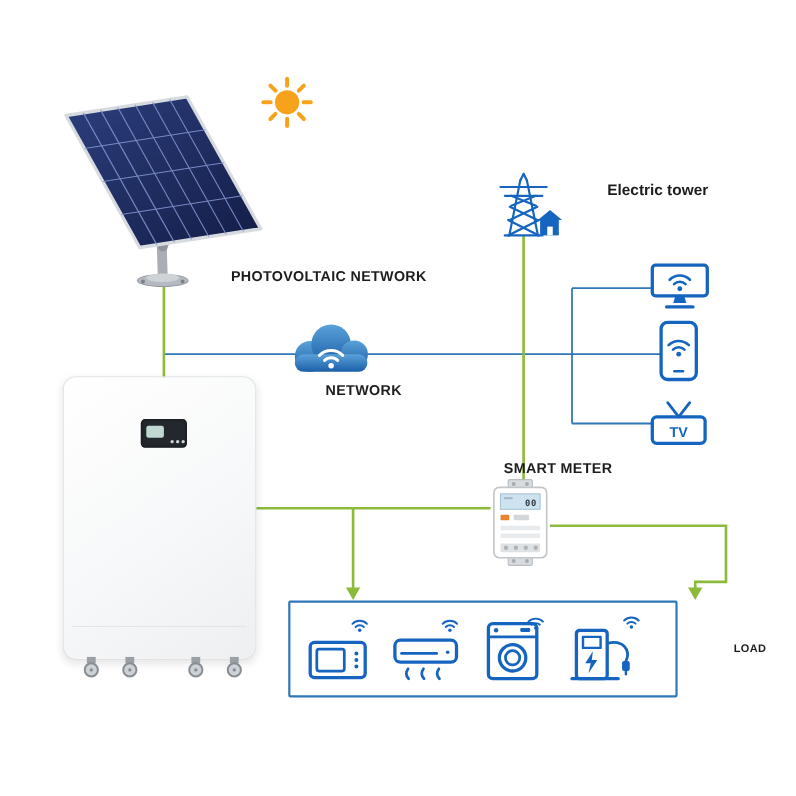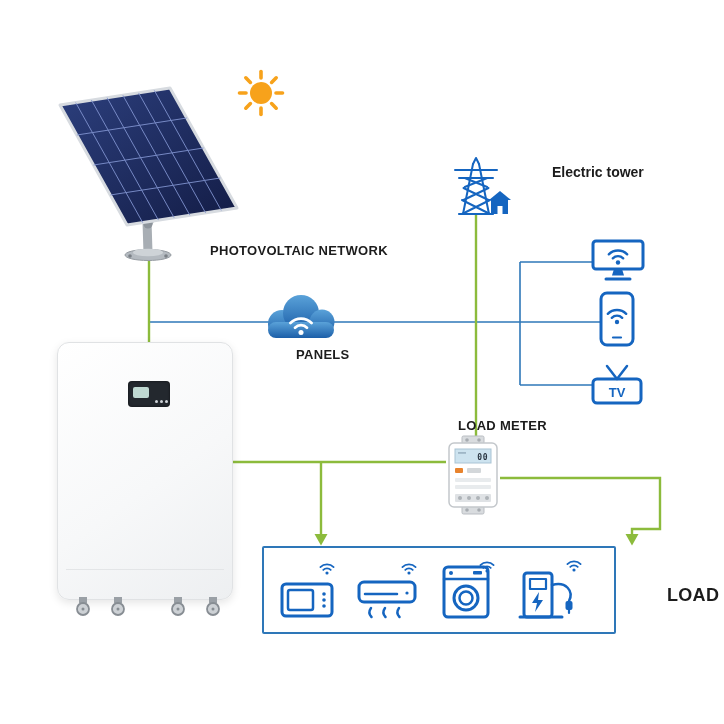--- a/index.html
+++ b/index.html
@@ -170,42 +170,42 @@
 
   <svg class="abs" style="left:256px;top:288px" width="92" height="58" viewBox="0 0 92 58">
     <circle class="cloud-part" cx="26" cy="36" r="14"></circle>
     <circle class="cloud-part" cx="45" cy="25" r="18"></circle>
     <circle class="cloud-part" cx="66" cy="34" r="12.5"></circle>
     <rect class="cloud-part" x="12" y="34" width="66" height="16" rx="8"></rect>
     <g class="wht">
       <use href="#wifi" transform="translate(45,44.5) scale(1.15)"></use>
     </g>
   </svg>
-  <div class="lbl lbl-center" style="left:256px;top:347px;width:92px">PANELS</div>
+  <div class="lbl lbl-center" style="left:256px;top:347px;width:92px">NETWORK</div>
 
   <svg class="abs blu" style="left:590px;top:238px" width="56" height="46" viewBox="0 0 56 46">
     <rect class="ic w3" x="3" y="3" width="50" height="28" rx="3"></rect>
     <use href="#wifi" transform="translate(28,24.5)"></use>
     <polygon class="fil" points="24,31 22,37.5 34,37.5 32,31"></polygon>
     <path class="ic w3" d="M16 41 H40"></path>
   </svg>
 
   <svg class="abs blu" style="left:598px;top:290px" width="38" height="58" viewBox="0 0 38 58">
     <rect class="ic w3" x="3" y="3" width="32" height="52" rx="6"></rect>
     <use href="#wifi" transform="translate(19,32)"></use>
     <path class="ic w22" d="M15 47.5 H23"></path>
   </svg>
 
   <svg class="abs blu" style="left:590px;top:360px" width="54" height="46" viewBox="0 0 54 46">
     <path class="ic w25" d="M17 6 L27 19 M37 6 L27 19"></path>
     <rect class="ic w3" x="3" y="19" width="48" height="24" rx="4"></rect>
     <text class="tv-text" x="27" y="37" text-anchor="middle">TV</text>
   </svg>
 
-  <div class="lbl lbl-center" style="left:418px;top:418px;width:120px">LOAD METER</div>
+  <div class="lbl lbl-center" style="left:418px;top:418px;width:120px">SMART METER</div>
   <svg class="abs" style="left:446px;top:434px" width="54" height="82" viewBox="0 0 54 82">
     <rect x="16" y="2" width="22" height="8" rx="1.5" fill="#d9dcdf" stroke="#b9bdc2" stroke-width="1"></rect>
     <circle cx="21" cy="6" r="1.8" fill="#a7acb1"></circle>
     <circle cx="33" cy="6" r="1.8" fill="#a7acb1"></circle>
     <rect x="16" y="72" width="22" height="8" rx="1.5" fill="#d9dcdf" stroke="#b9bdc2" stroke-width="1"></rect>
     <circle cx="21" cy="76" r="1.8" fill="#a7acb1"></circle>
     <circle cx="33" cy="76" r="1.8" fill="#a7acb1"></circle>
     <rect x="3" y="9" width="48" height="64" rx="5" fill="#ffffff" stroke="#c3c7cb" stroke-width="1.5"></rect>
     <rect x="9" y="15" width="36" height="14" fill="var(--lcd-blue,#cde3ef)" stroke="#a9c3d4" stroke-width="1"></rect>
     <rect x="12" y="18" width="8" height="1.8" fill="#9fb6c6"></rect>
@@ -283,15 +283,15 @@
       <use href="#wifi" transform="translate(58,11) scale(0.72)"></use>
       <rect class="ic w3" x="8" y="14" width="28" height="44" rx="3"></rect>
       <rect class="ic w22" x="14" y="20" width="16" height="10"></rect>
       <polygon class="fil" points="23,33 16,44 21,44 19,53 27,41 22,41"></polygon>
       <path class="ic w3" d="M4 58 H46"></path>
       <path class="ic w25" d="M36 26 C 50 22, 58 32, 53 42"></path>
       <rect class="fil" x="49.5" y="42" width="7" height="9" rx="2"></rect>
       <path class="ic w22" d="M53 51 V54"></path>
     </svg>
   </div>
-  <div class="lbl" style="left:627px;top:585px;font-size:18px">LOAD</div>
+  <div class="lbl" style="left:627px;top:585px;font-size:10px">LOAD</div>
 
 </div>
 
 </body></html>

